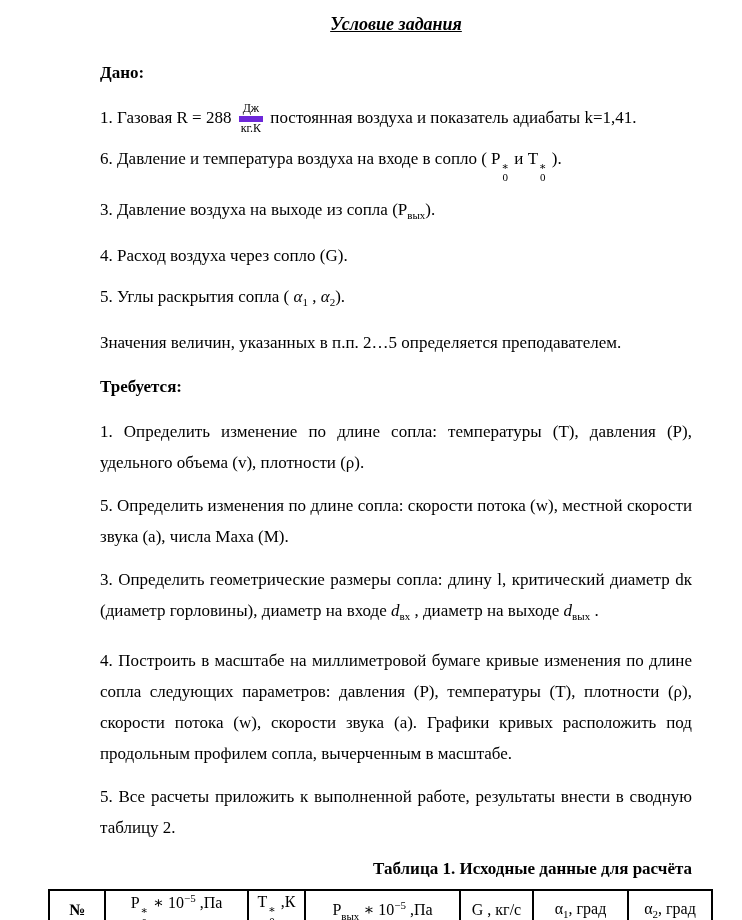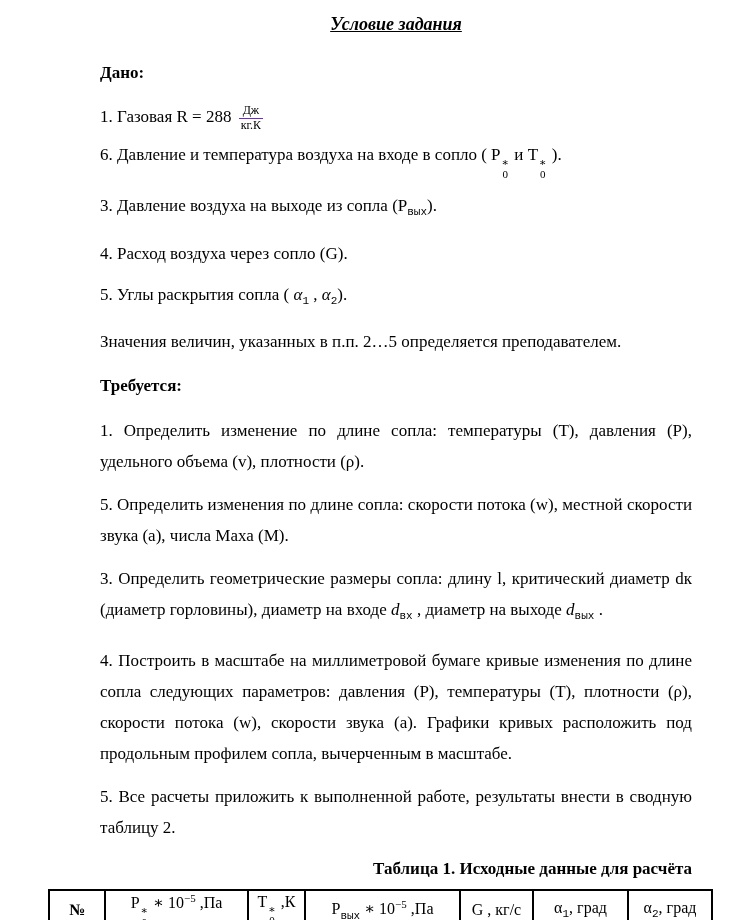--- a/index.html
+++ b/index.html
@@ -37,33 +37,33 @@
     margin:12px 0 12px 0;
   }
   .frac{
     display:inline-block;
     vertical-align:middle;
     text-align:center;
     font-size:12px;
     line-height:1.15;
     margin:0 3px;
   }
-  .frac .f-top{display:block;border-bottom:1px solid #6d28d9;padding:0 2px;}
+  .frac .f-top{display:block;border-bottom:6px solid #6d28d9;padding:0 2px;}
   .frac .f-bot{display:block;padding:0 2px;}
   .ss{
     display:inline-flex;
     flex-direction:column;
     align-items:center;
     font-size:11px;
     line-height:1.05;
     vertical-align:-6px;
     margin:0 1px;
   }
   .it{font-style:italic;}
-  sub{font-size:11px;font-family:Liberation Mono, monospace;}
+  sub{font-size:11px;}
   sup{font-size:11px;}
   .tbl-caption{
     text-align:right;
     margin:14px 0 8px 0;
     line-height:24px;
     font-weight:bold;
   }
   .tbl-wrap{margin-left:-52px;}
   table.data{
     border-collapse:collapse;
@@ -93,20 +93,21 @@
 <div class="page">
   <div class="content">
 
     <div class="doc-title">Условие задания</div>
 
     <div class="sect-head">Дано:</div>
 
     <div class="given-line tall">
       <span>1. Газовая R = 288</span>
       <span class="frac"><span class="f-top">Дж</span><span class="f-bot">кг.К</span></span>
+      <span>постоянная воздуха и показатель адиабаты k=1,41.</span>
     </div>
 
     <div class="given-line">
       <span>6. Давление и температура воздуха на входе в сопло ( P</span><span class="ss">
           <span>∗</span>
           <span>0</span>
         </span><span> и T</span><span class="ss">
           <span>∗</span>
           <span>0</span>
         </span><span> ).</span>

